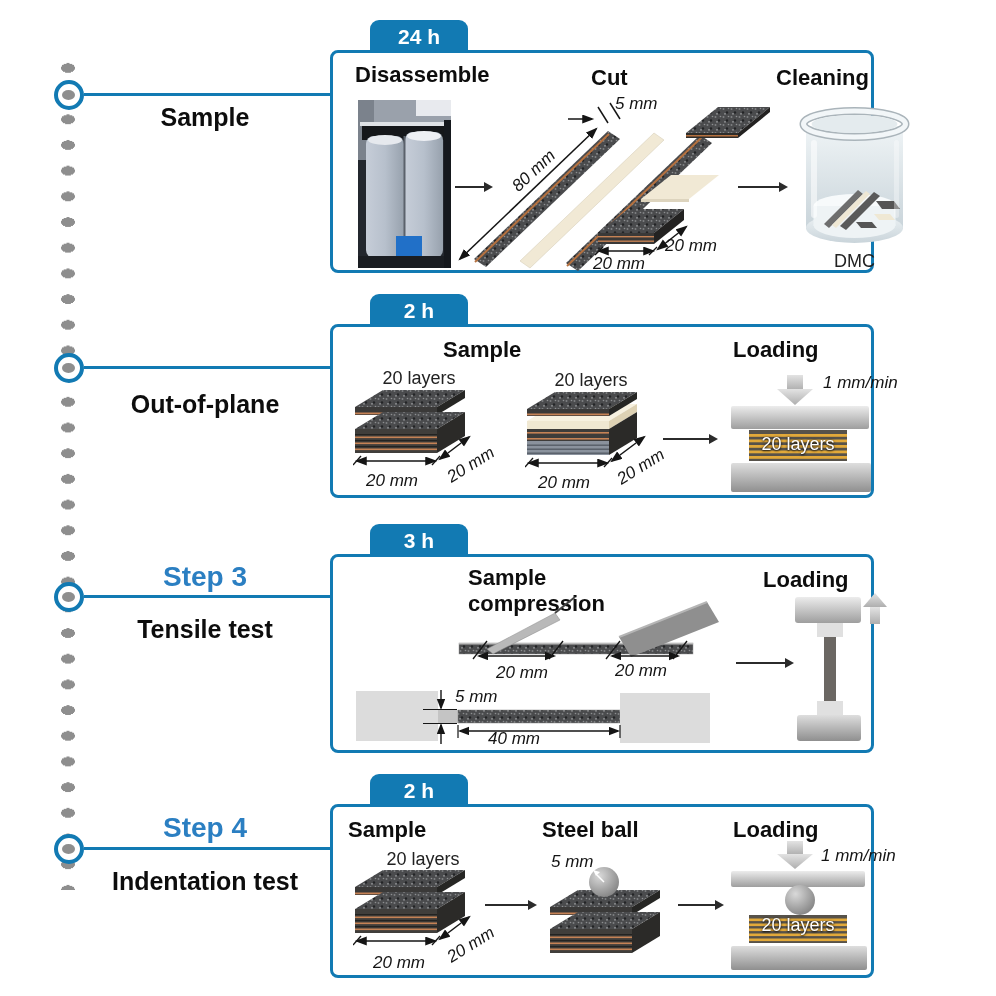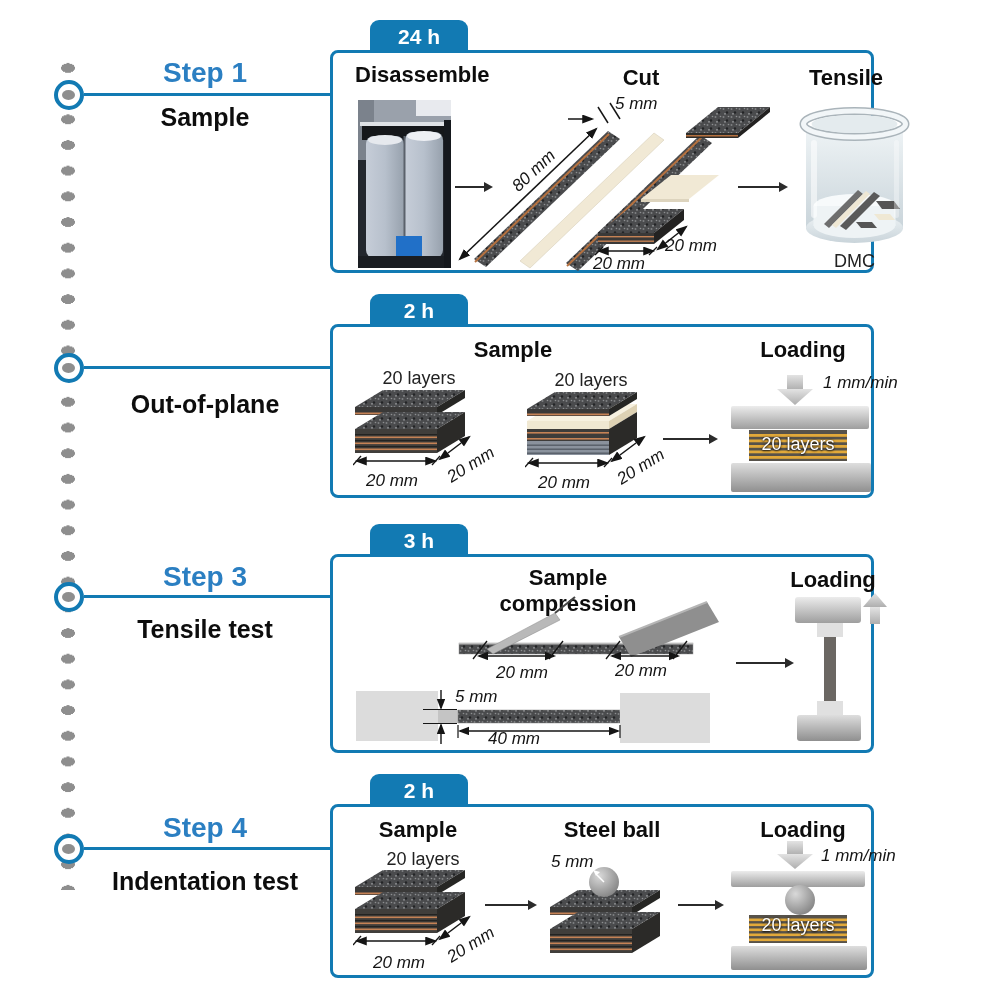--- a/index.html
+++ b/index.html
@@ -17,21 +17,21 @@
   .step-label{position:absolute;left:100px;width:210px;text-align:center;
               font-size:28px;font-weight:bold;color:#2b7fc2;}
   .step-title{position:absolute;left:75px;width:260px;text-align:center;
               font-size:25px;font-weight:bold;color:#0d0d0d;line-height:30px;}
   
   .panel{position:absolute;left:330px;width:544px;background:#fff;border:3px solid #127ab3;
          border-radius:8px;box-sizing:border-box;}
   .badge{position:absolute;left:37px;top:-33px;width:98px;height:33px;background:#127ab3;
          border-radius:9px 9px 0 0;color:#fff;font-size:21px;font-weight:bold;
          text-align:center;line-height:33px;}
-  .ptitle{position:absolute;font-size:22px;font-weight:bold;color:#0d0d0d;text-align:center;}
+  .ptitle{position:absolute;font-size:22px;font-weight:bold;color:#0d0d0d;}
   .small{position:absolute;font-size:18px;color:#222;text-align:center;}
   .dim{position:absolute;font-size:17px;font-style:italic;color:#141414;white-space:nowrap;}
   .harrow{position:absolute;height:2px;background:#2b2b2b;}
   .harrow::after{content:"";position:absolute;right:-8px;top:-4px;width:0;height:0;
                  border-left:9px solid #2b2b2b;border-top:5px solid transparent;border-bottom:5px solid transparent;}
   .block-label{position:absolute;width:98px;text-align:center;font-size:18px;color:#fff;
                text-shadow:0 1px 2px rgba(0,0,0,.8),0 0 3px rgba(0,0,0,.5);}
   svg{display:block;}
 </style>
 </head>
@@ -92,42 +92,41 @@
     </div>
   <div class="ring" style="top:834px">
       <div class="ring-dot"></div>
     </div>
 
   <div class="hline" style="top:93px"></div>
   <div class="hline" style="top:366px"></div>
   <div class="hline" style="top:595px"></div>
   <div class="hline" style="top:847px"></div>
 
-  <div class="step-label" style="top:57px">Step 1</div>
   <div class="step-label" style="top:561px">Step 3</div>
   <div class="step-label" style="top:812px">Step 4</div>
 
   <div class="step-title" style="top:102px">
     <div>Sample</div>
   </div>
   <div class="step-title" style="top:389px">
     <div>Out-of-plane</div>
   </div>
   <div class="step-title" style="top:614px">
     <div>Tensile test</div>
   </div>
   <div class="step-title" style="top:866px">
     <div>Indentation test</div>
   </div>
 
   <div class="panel" style="top:50px;height:223px">
     <div class="badge">24 h</div>
     <div class="ptitle" style="left:22px;top:9px">Disassemble</div>
     <div class="ptitle" style="left:258px;top:12px;width:100px">Cut</div>
-    <div class="ptitle" style="left:443px;top:12px;width:140px">Tensile</div>
+    <div class="ptitle" style="left:443px;top:12px;width:140px">Cleaning</div>
 
     <svg class="abs" style="left:25px;top:47px" width="93" height="168" viewBox="0 0 93 168">
       <rect width="93" height="168" fill="#23272e"></rect>
       <rect x="0" y="0" width="93" height="30" fill="#9aa1ab"></rect>
       <rect x="58" y="0" width="35" height="16" fill="#e8eaee"></rect>
       <rect x="0" y="0" width="16" height="60" fill="#7b828c"></rect>
       <rect x="2" y="22" width="89" height="4" fill="#dfe2e6"></rect>
       <rect x="4" y="26" width="85" height="14" fill="#15171a"></rect>
       <rect x="8" y="36" width="38" height="122" rx="8" fill="url(#cylg)"></rect>
       <rect x="47" y="32" width="38" height="126" rx="8" fill="url(#cylg)"></rect>

